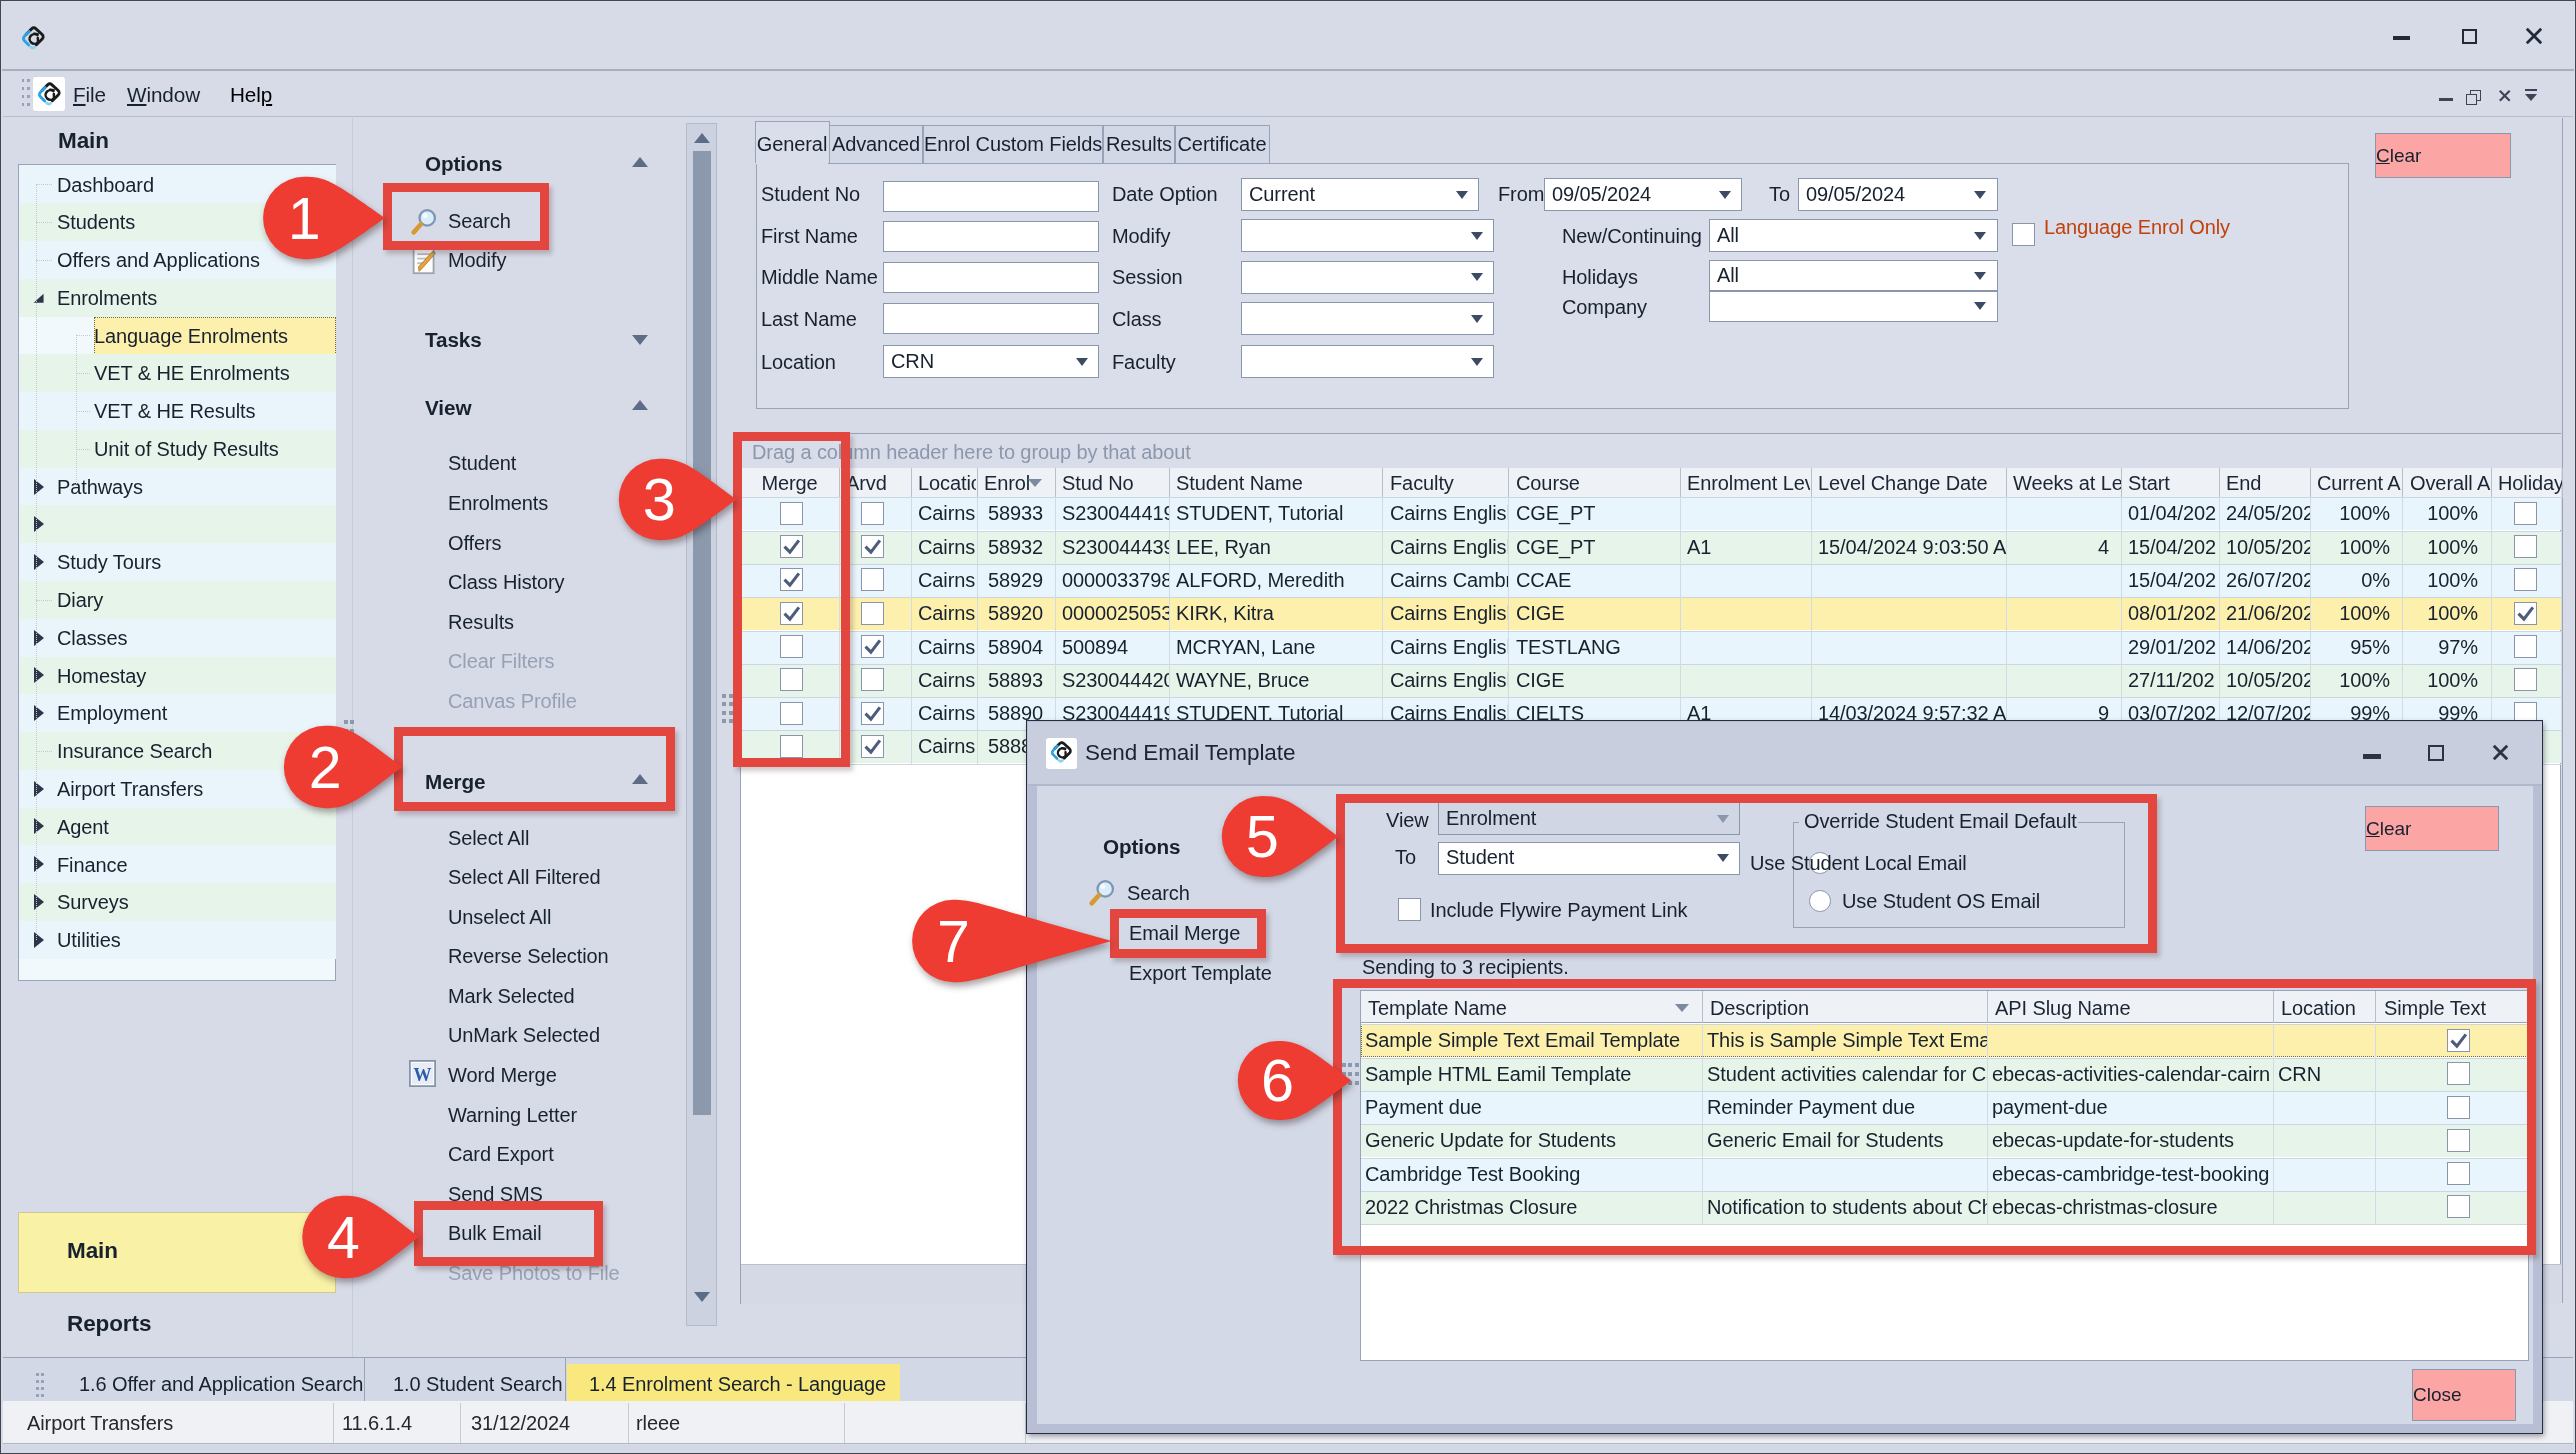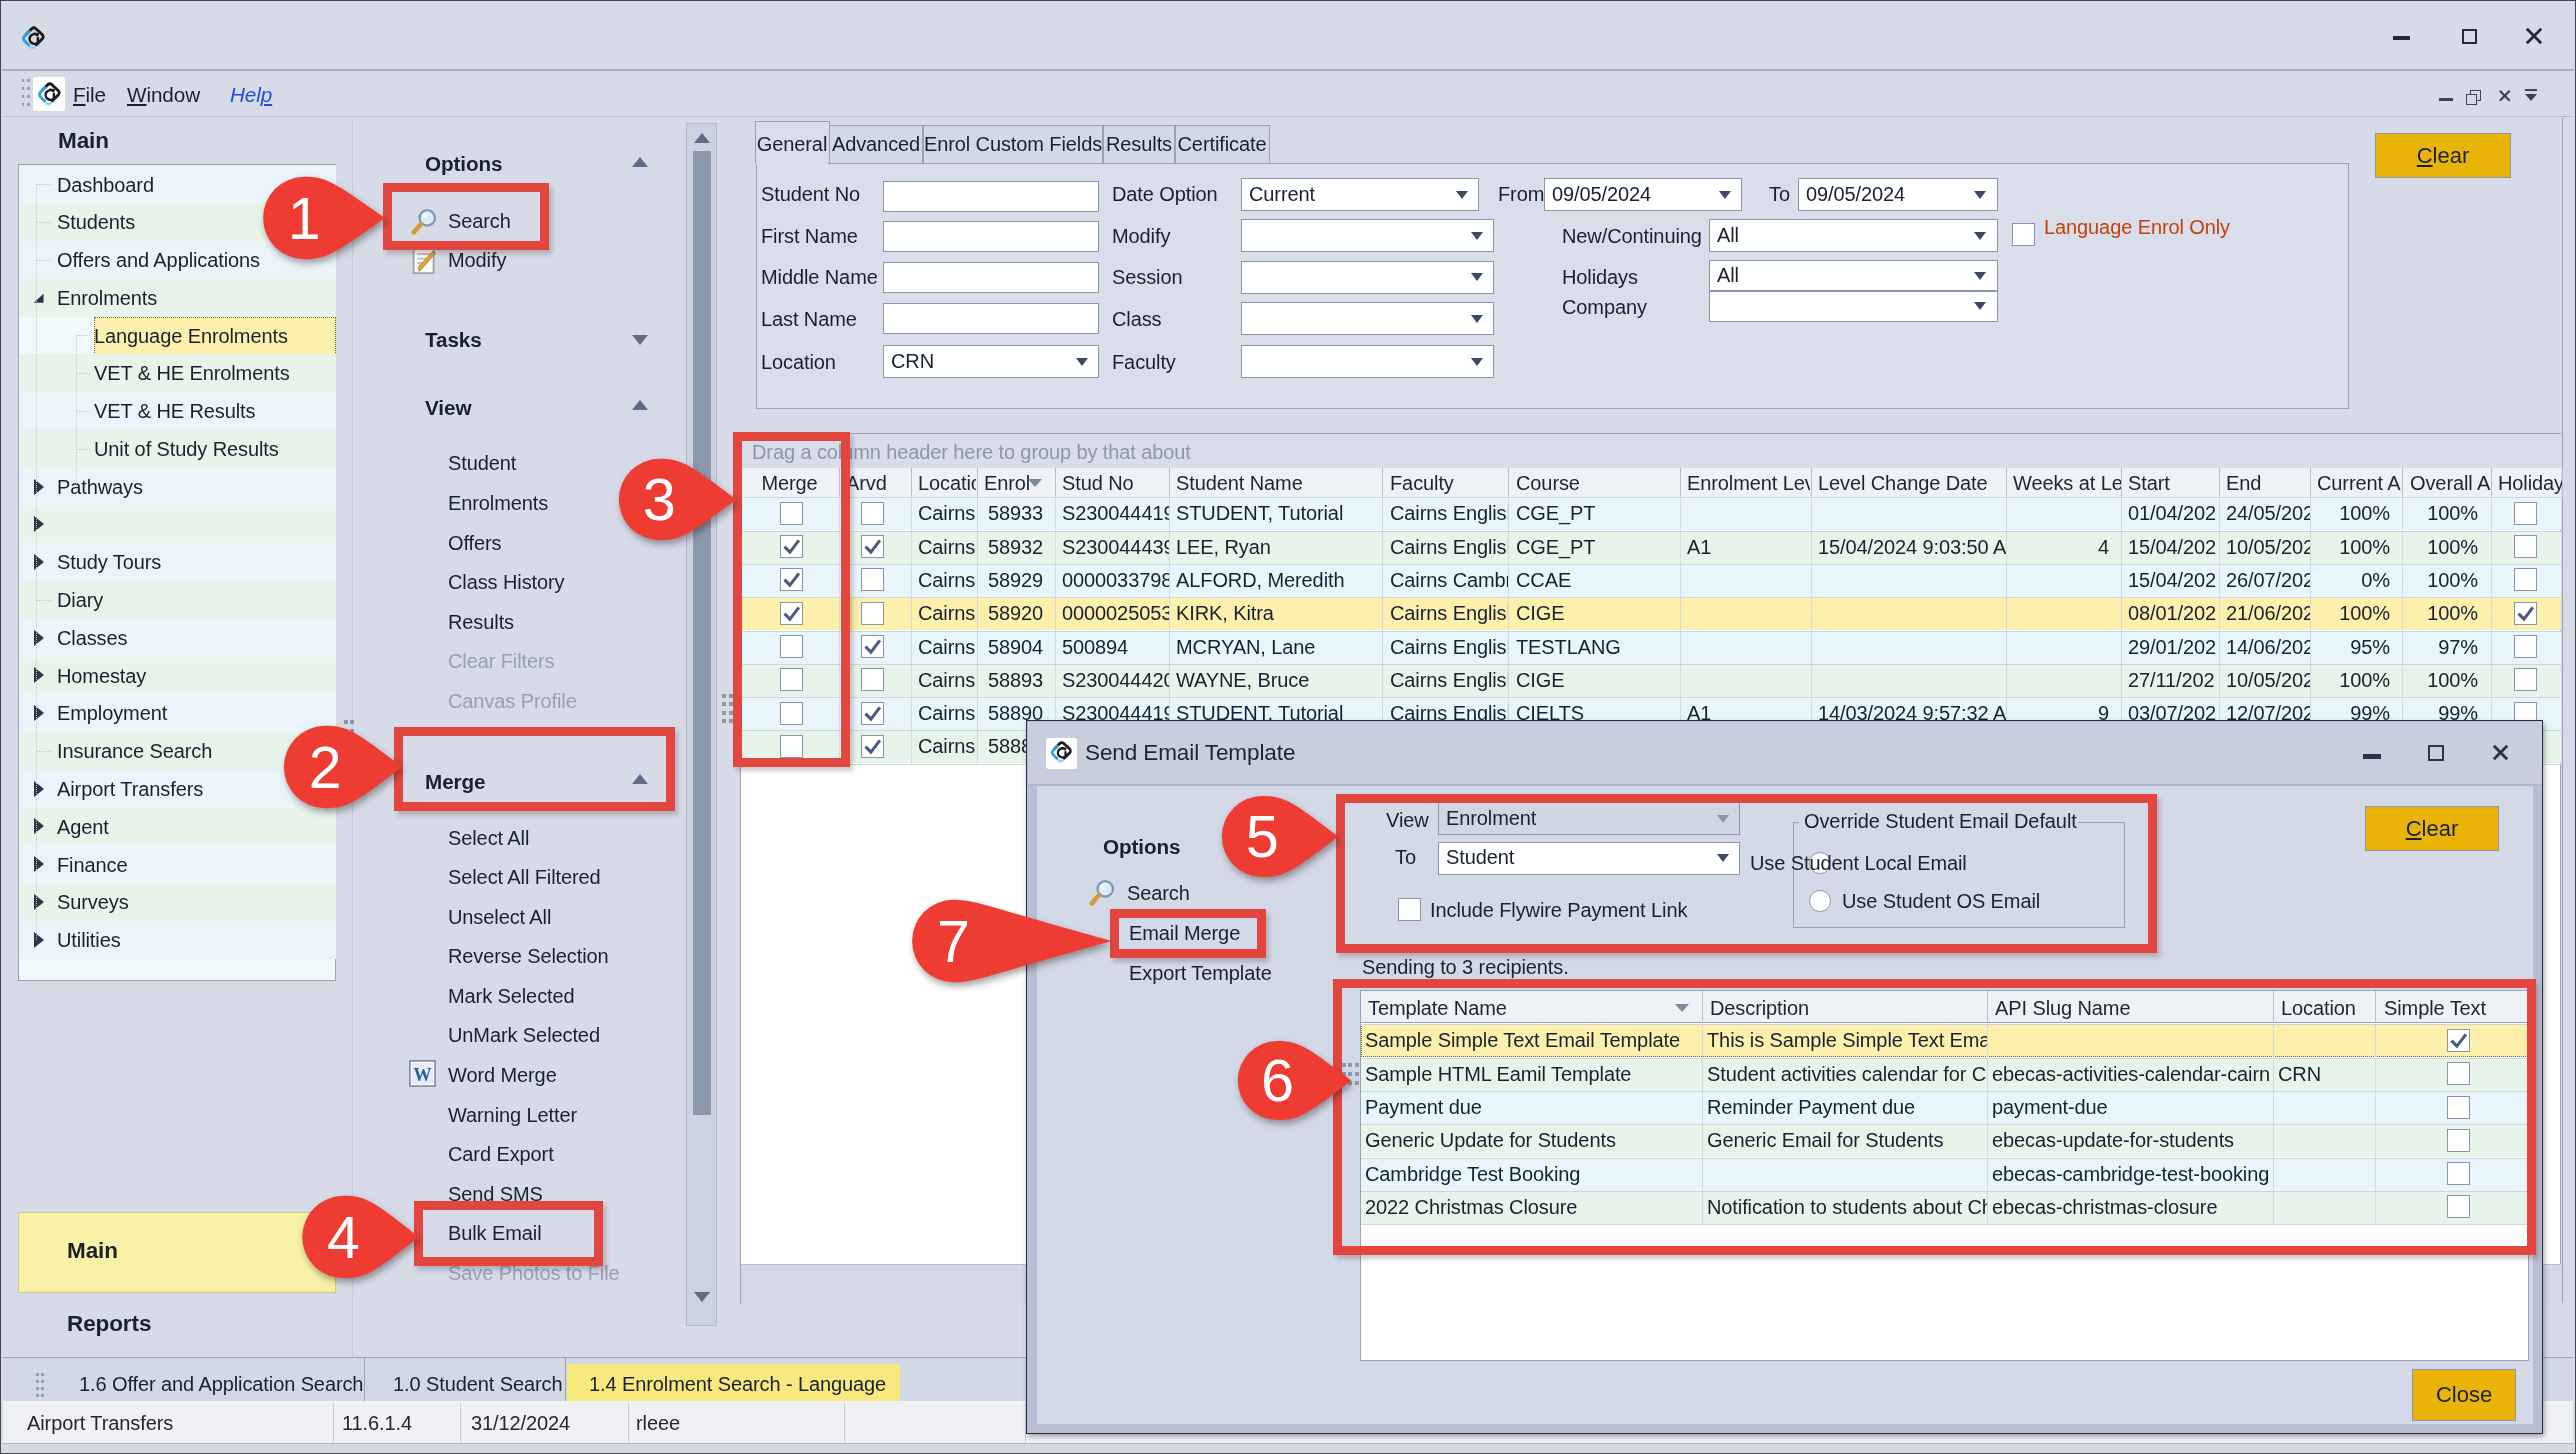--- a/index.html
+++ b/index.html
@@ -8,21 +8,21 @@
 .a{position:absolute}
 .t{position:absolute;white-space:nowrap;color:#18222f;font-size:20px;letter-spacing:-0.1px;line-height:1.1}
 .cb{position:absolute;background:#fff;border:1.8px solid #8a95a9}
 .combo{position:absolute;background:#fff;border:0.9px solid #8897ac}
 .arr{position:absolute;width:0;height:0;border-left:7.2px solid transparent;border-right:7.2px solid transparent;border-top:9px solid #3c4a63}
 .arrup{position:absolute;width:0;height:0;border-left:8px solid transparent;border-right:8px solid transparent;border-bottom:10px solid #5d6d88}
 .arrdn{position:absolute;width:0;height:0;border-left:8px solid transparent;border-right:8px solid transparent;border-top:10px solid #5d6d88}
 .redbox{position:absolute;border:9px solid #e2463f}
 .cell{position:absolute;overflow:hidden;white-space:nowrap;color:#18222f;font-size:20px;letter-spacing:-0.1px;line-height:33px;height:33px}
 .hcell{position:absolute;overflow:hidden;white-space:nowrap;color:#1b2534;font-size:20px;letter-spacing:-0.1px;line-height:30px;height:30px}
-.btn{position:absolute;background:#eab308;border:0.9px solid #8c97ac;color:#18222f;font-size:22px;display:flex;align-items:center;justify-content:center}
+.btn{position:absolute;background:#fca5a5;border:0.9px solid #8c97ac;color:#18222f;font-size:19px;display:flex;align-items:center;justify-content:flex-start}
 </style></head>
 <body>
 <div id="w">
 <div class="a" style="left:0px;top:0px;width:2576px;height:1454px;border:1.8px solid #42464f;background:#d7dbe8"></div>
 <div class="a" style="left:1.8px;top:69px;width:2572px;height:1.8px;background:#a6aebf"></div>
 <svg class="a" style="left:20px;top:25px" width="27" height="27" viewBox="0 0 28 28">
       <g fill="none" stroke-linecap="round">
         <path d="M6.5 9.5 L12 4 a3.4 3.4 0 0 1 4.6 0 L23 9.8 a3.4 3.4 0 0 1 0 4.8 L17 20.5" stroke="#1b1b1b" stroke-width="3"></path>
         <path d="M9.5 6.8 L4.6 11.6 a3.4 3.4 0 0 0 0 4.8 L9 20.8" stroke="#29a3e3" stroke-width="3"></path>
         <path d="M11 22.8 a3.2 3.2 0 0 0 4 .4" stroke="#8fd0f0" stroke-width="3"></path>
@@ -50,21 +50,21 @@
       <g fill="none" stroke-linecap="round">
         <path d="M6.5 9.5 L12 4 a3.4 3.4 0 0 1 4.6 0 L23 9.8 a3.4 3.4 0 0 1 0 4.8 L17 20.5" stroke="#1b1b1b" stroke-width="3"></path>
         <path d="M9.5 6.8 L4.6 11.6 a3.4 3.4 0 0 0 0 4.8 L9 20.8" stroke="#29a3e3" stroke-width="3"></path>
         <path d="M11 22.8 a3.2 3.2 0 0 0 4 .4" stroke="#8fd0f0" stroke-width="3"></path>
         <path d="M18 10.5 a5 5 0 1 0 .5 7.5 M18.5 13.5 l.2 4.3" stroke="#1b1b1b" stroke-width="2.6"></path>
         <path d="M14.5 9 l4 .4" stroke="#1b1b1b" stroke-width="2.2"></path>
       </g>
     </svg>
 <div class="t" style="left:73px;top:84px;font-size:20.7px;color:#18222f;"><u>F</u>ile</div>
 <div class="t" style="left:127px;top:84px;font-size:20.7px;color:#18222f;"><u>W</u>indow</div>
-<div class="t" style="left:230px;top:84px;font-size:20.7px;color:#1d4ed8;font-style:italic;">Hel<u>p</u></div>
+<div class="t" style="left:230px;top:84px;font-size:20.7px;color:#000000;">Hel<u>p</u></div>
 <div class="a" style="left:2439px;top:98px;width:13.5px;height:2.7px;background:#3c4557"></div>
 <div class="a" style="left:2470px;top:90px;width:10.8px;height:10.8px;border:1.8px solid #3c4557"></div>
 <div class="a" style="left:2466px;top:94px;width:10.8px;height:10.8px;border:1.8px solid #3c4557;background:#d7dbe8"></div>
 <svg class="a" style="left:2498px;top:89px" width="13.5" height="13.5" viewBox="0 0 15 15">
       <path d="M2 2 L13 13 M13 2 L2 13" stroke="#3c4557" stroke-width="2.4" fill="none"></path>
     </svg>
 <div class="a" style="left:2525px;top:89px;width:11.7px;height:1.8px;background:#3c4557"></div>
 <div class="a" style="left:2525px;top:94px;width:0;height:0;border-left:6.3px solid transparent;border-right:6.3px solid transparent;border-top:7.2px solid #3c4557"></div>
 <div class="t" style="left:58px;top:129px;font-size:22.5px;color:#18222f;font-weight:bold;">Main</div>
 <div class="a" style="left:18px;top:164px;width:318px;height:817px;background:#f2f9fc;border:0.9px solid #9aa5b9"></div>

